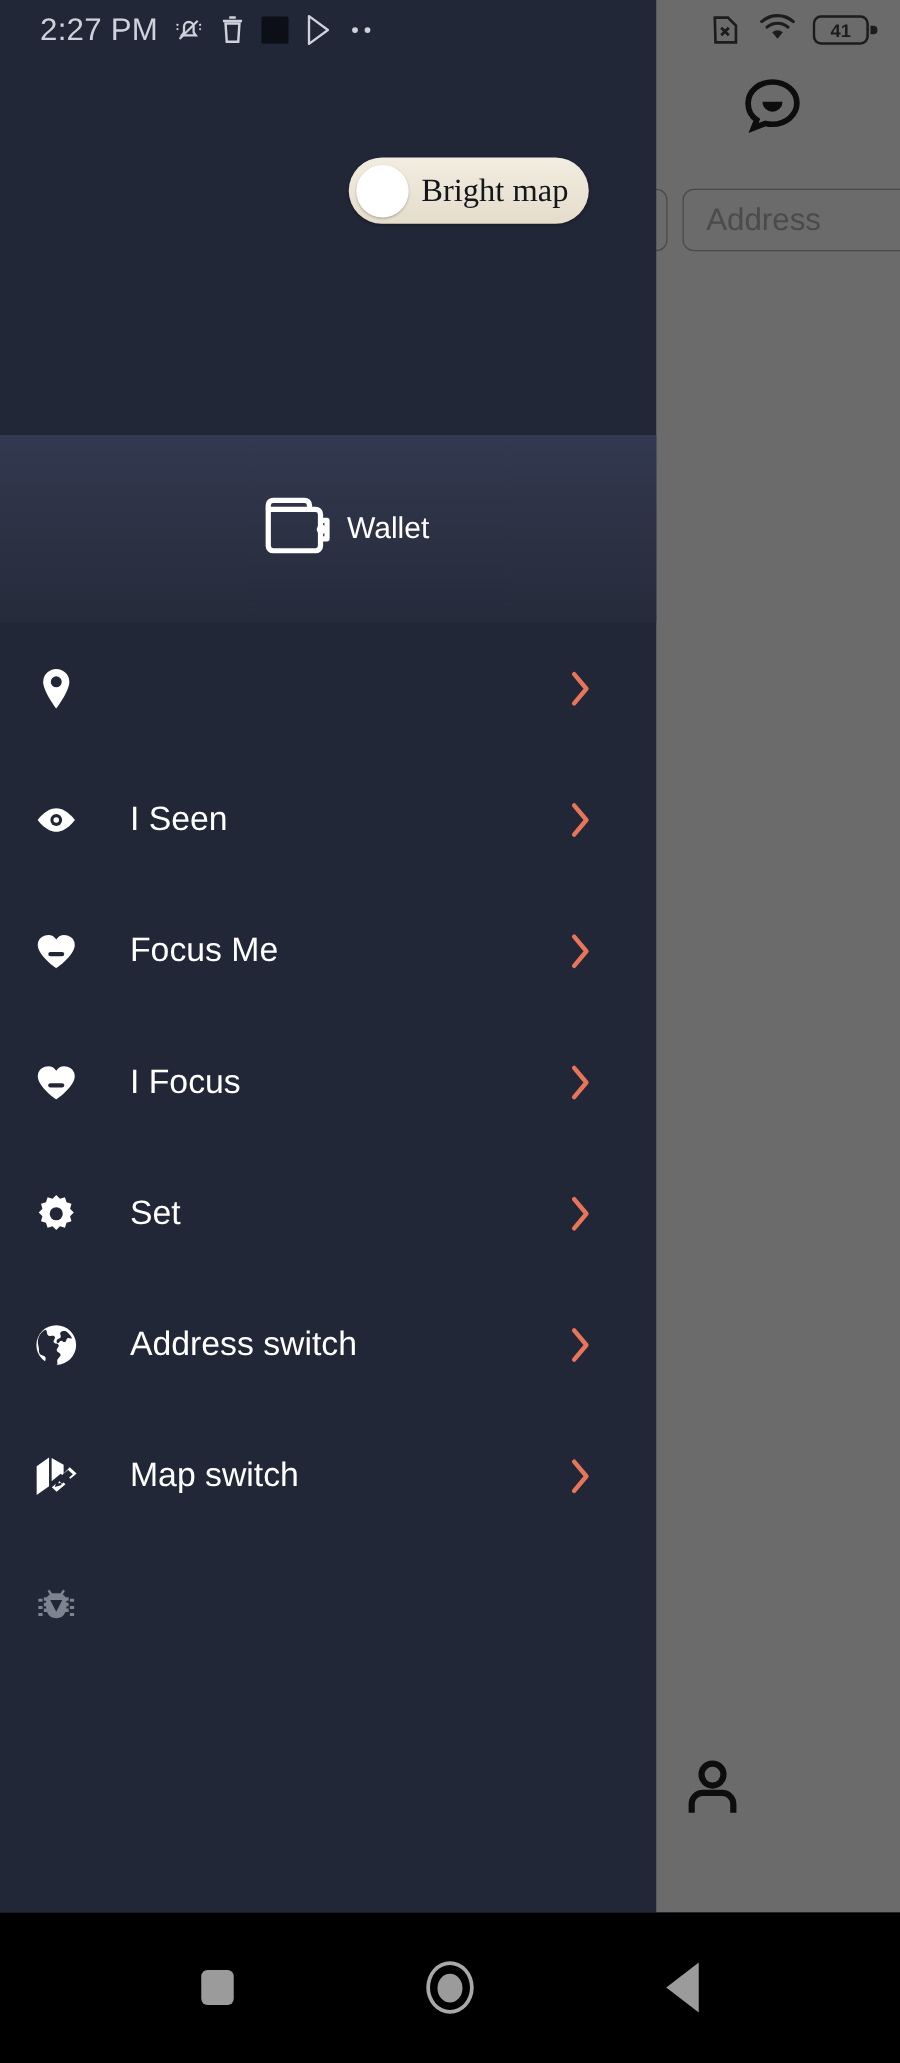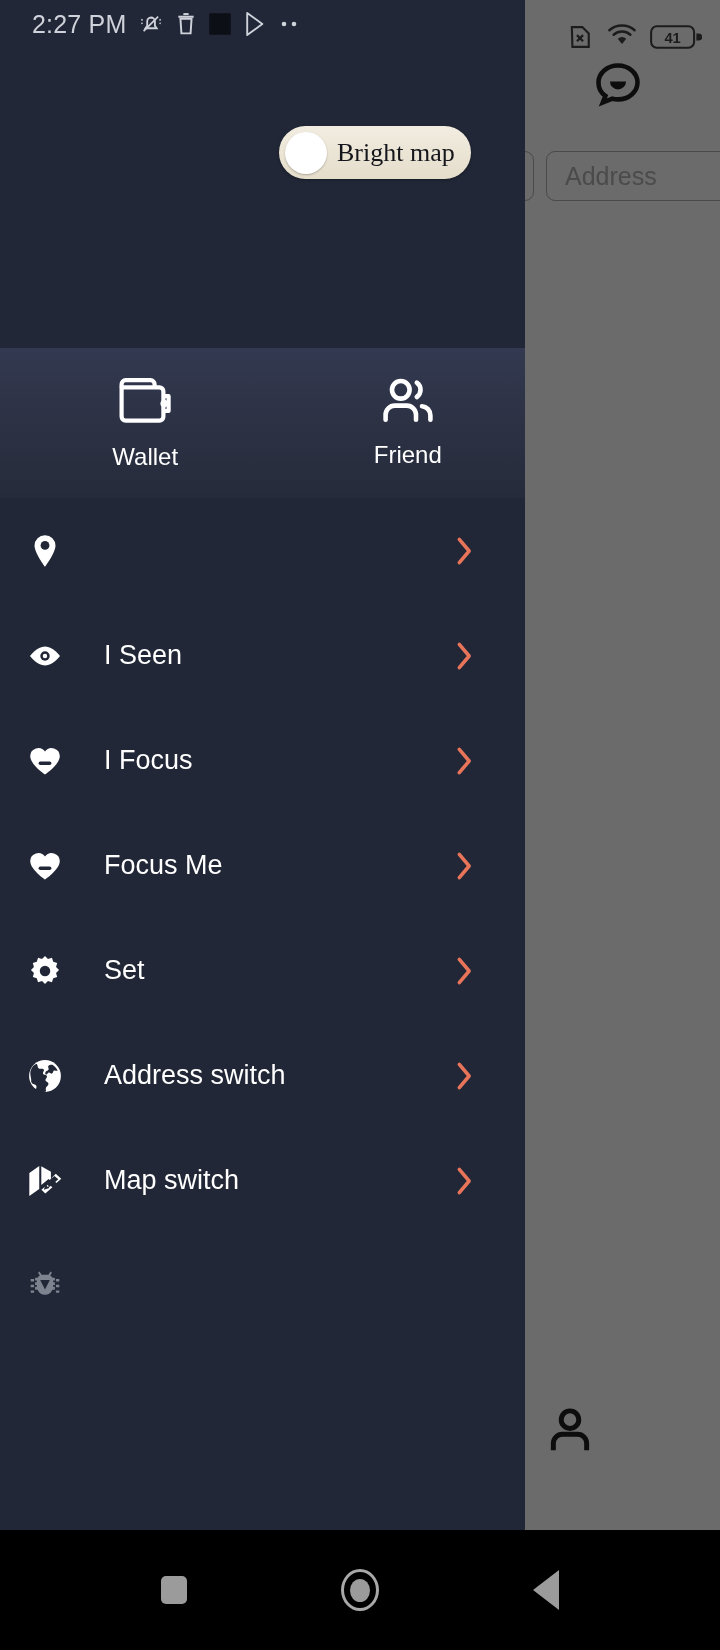--- a/index.html
+++ b/index.html
@@ -14,21 +14,21 @@
   
   .bg-app {
     position:absolute; left:0; top:0; width:720px; height:1530px;
     background:#6b6b6b;
   }
   .bg-statusbar {
     position:absolute; left:0; top:0; width:720px; height:48px;
     background:#6b6b6b;
   }
   .bg-sb-right {
-    position:absolute; right:18px; top:23px;
+    position:absolute; right:18px; top:10px;
     display:flex; align-items:center; gap:13px;
   }
   .bg-chat-icon { position:absolute; left:592px; top:58px; width:52px; height:52px; }
   .bg-address-box {
     position:absolute; left:546px; top:151px; width:230px; height:50px;
     border:1.5px solid #4a4a4a; border-radius:9px;
     display:flex; align-items:center; padding-left:18px;
     font-size:25px; color:#4b4b4b;
   }
   .bg-pill-left {
@@ -71,21 +71,21 @@
     font-size:26px; color:#14161c; margin-left:10px; white-space:nowrap;
   }
 
   
   .quick {
     position:absolute; left:0; top:348px; width:525px; height:150px;
     background:linear-gradient(180deg,#333950 0%,#2b3042 60%,#262b3c 100%);
     display:flex;
   }
   .quick-item {
-    flex:1; display:flex; flex-direction:column;
+    flex:1; display:flex; flex-direction:row;
     align-items:center; justify-content:center; gap:12px;padding-left:28px;
   }
   .quick-label { font-size:24px; color:#ffffff; }
 
   
   .menu { position:absolute; left:0; top:498px; width:525px; }
   .row {
     position:relative; height:105px;
     display:flex; align-items:center;
     padding-left:24px; padding-right:50px;
@@ -219,31 +219,20 @@
             <path fill="none" stroke="#fff" stroke-width="2.1" stroke-linejoin="round" d="M2.3 6.2h18.9a2 2 0 0 1 2 2v12.6a2 2 0 0 1-2 2H4.3a2 2 0 0 1-2-2z"></path>
             <path fill="none" stroke="#fff" stroke-width="2.1" stroke-linejoin="round" d="M2.3 6.2V4.6a2 2 0 0 1 2-2h12.5a2 2 0 0 1 2 2v1.6"></path>
             <path fill="none" stroke="#fff" stroke-width="2.1" stroke-linejoin="round" d="M23.2 10.6h2.6v7.4h-2.6"></path>
             <circle cx="23.6" cy="14.3" r="1.9" fill="#fff"></circle>
           </svg>
         </span>
         <span class="quick-label">Wallet</span>
       </div>
 
 
-      <div class="quick-item">
-        <span>
-          <svg width="56" height="48" viewBox="0 0 28 24">
-            <circle cx="10.4" cy="6.4" r="4.4" fill="none" stroke="#fff" stroke-width="2.3"></circle>
-            <path fill="none" stroke="#fff" stroke-width="2.3" stroke-linecap="round" d="M2.8 21.4v-2.5a4.6 4.6 0 0 1 4.6-4.6h6a4.6 4.6 0 0 1 4.6 4.6v2.5"></path>
-            <path fill="none" stroke="#fff" stroke-width="2.3" stroke-linecap="round" d="M18.4 2.8a4.4 4.4 0 0 1 0 7.2"></path>
-            <path fill="none" stroke="#fff" stroke-width="2.3" stroke-linecap="round" d="M21 14.6a4.6 4.6 0 0 1 4.2 4.6v2.2"></path>
-          </svg>
-        </span>
-        <span class="quick-label">Friend</span>
-      </div>
     </div>
 
     <div class="menu">
 
       <div class="row">
         <span class="row-ico">
           <svg width="26" height="34" viewBox="0 0 18 24">
             <path fill="#fff" d="M9 .8a7.4 7.4 0 0 1 7.4 7.4c0 5.2-7.4 15-7.4 15S1.6 13.4 1.6 8.2A7.4 7.4 0 0 1 9 .8Z"></path>
             <circle cx="9" cy="8.1" r="3.1" fill="#212736"></circle>
           </svg>
@@ -272,36 +261,36 @@
         </span>
       </div>
 
       <div class="row">
         <span class="row-ico">
           <svg width="32" height="30" viewBox="0 0 24 22">
             <path fill="#fff" d="M12 21.2S.9 13.7.9 7.3A6.1 6.1 0 0 1 12 3.9 6.1 6.1 0 0 1 23.1 7.3c0 6.4-11.1 13.9-11.1 13.9Z"></path>
             <rect x="7.2" y="11.4" width="9.6" height="2.6" rx="1.3" fill="#212736"></rect>
           </svg>
         </span>
-        <span class="row-label">I Focus</span>
+        <span class="row-label">Focus Me</span>
         <span class="chev">
           <svg width="17" height="30" viewBox="0 0 12 22">
               <path fill="none" stroke="#e8755a" stroke-width="2.6" stroke-linecap="round" stroke-linejoin="round" d="M2.2 2.4 9.4 11l-7.2 8.6"></path>
             </svg>
         </span>
       </div>
 
       <div class="row">
         <span class="row-ico">
           <svg width="32" height="30" viewBox="0 0 24 22">
             <path fill="#fff" d="M12 21.2S.9 13.7.9 7.3A6.1 6.1 0 0 1 12 3.9 6.1 6.1 0 0 1 23.1 7.3c0 6.4-11.1 13.9-11.1 13.9Z"></path>
             <rect x="7.2" y="11.4" width="9.6" height="2.6" rx="1.3" fill="#212736"></rect>
           </svg>
         </span>
-        <span class="row-label">Focus Me</span>
+        <span class="row-label">I Focus</span>
         <span class="chev">
           <svg width="17" height="30" viewBox="0 0 12 22">
               <path fill="none" stroke="#e8755a" stroke-width="2.6" stroke-linecap="round" stroke-linejoin="round" d="M2.2 2.4 9.4 11l-7.2 8.6"></path>
             </svg>
         </span>
       </div>
 
       <div class="row">
         <span class="row-ico">
           <svg width="34" height="34" viewBox="0 0 24 24">

